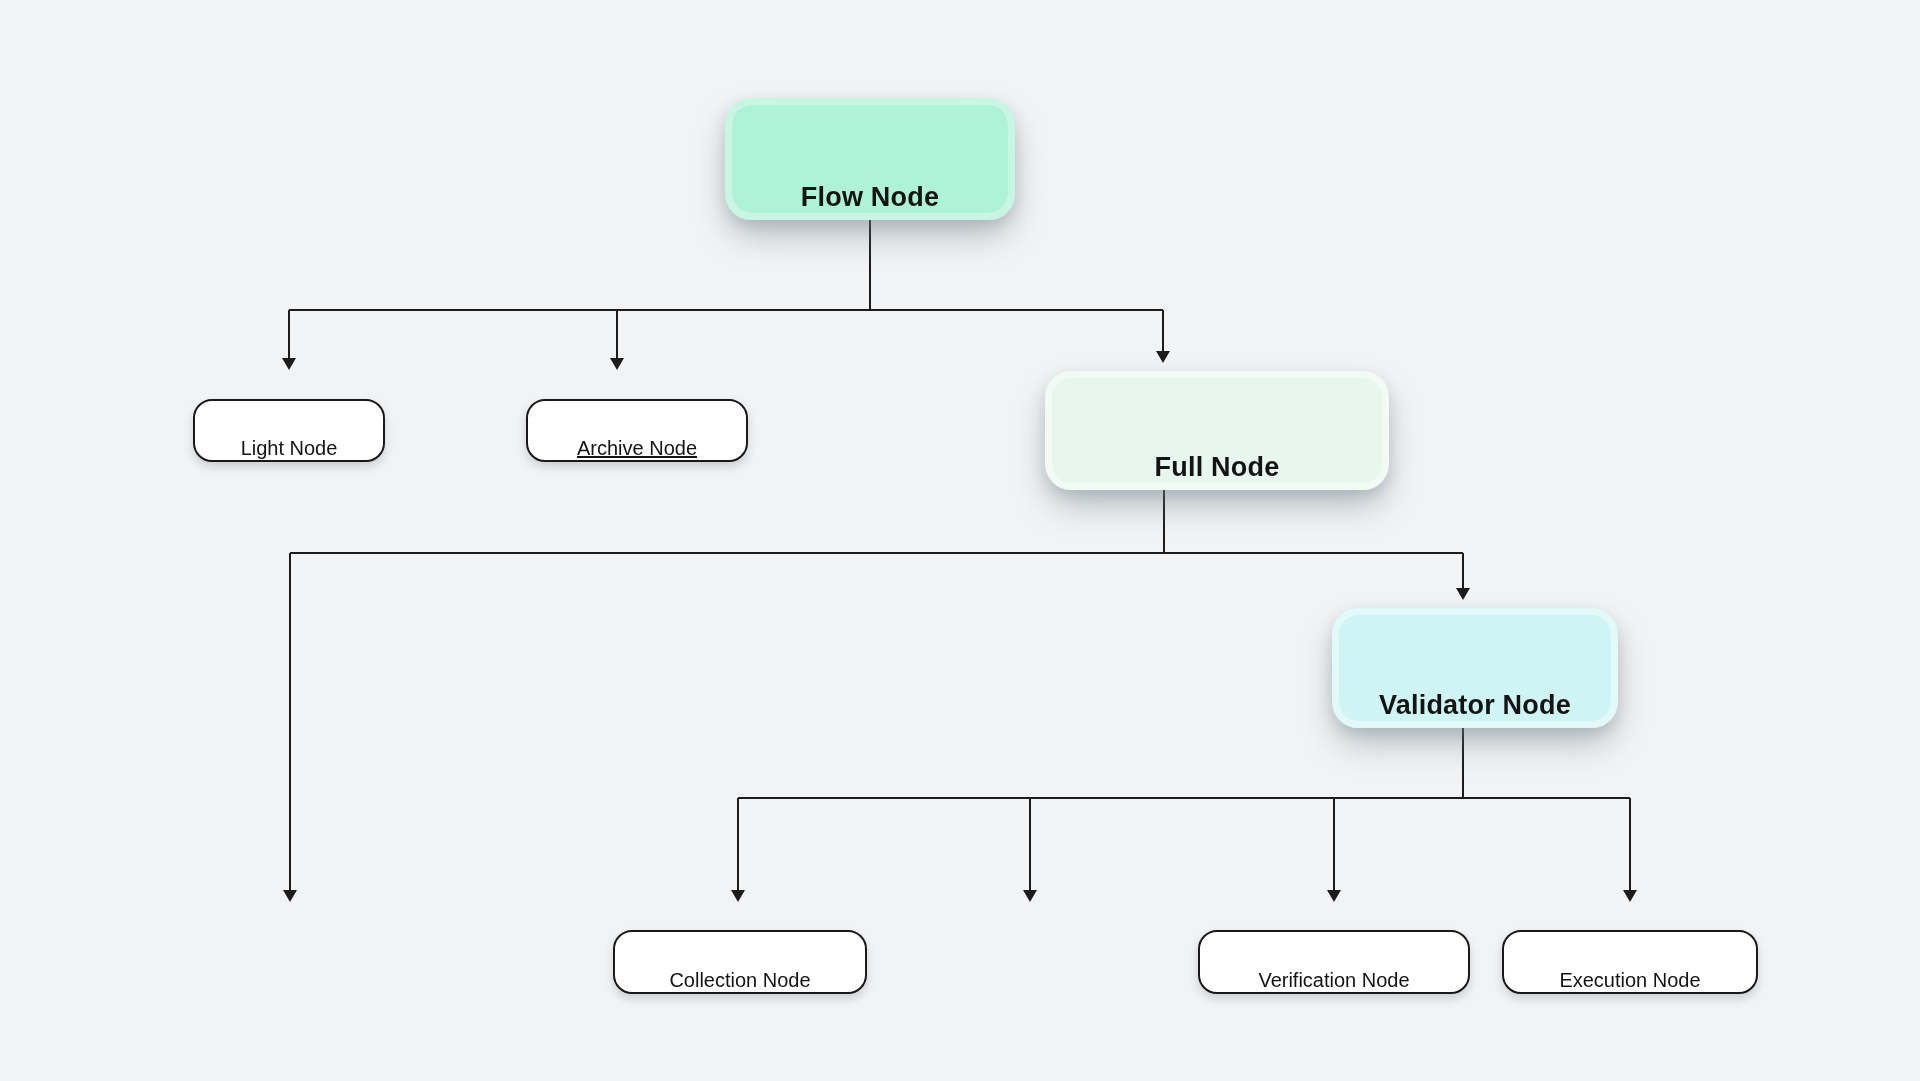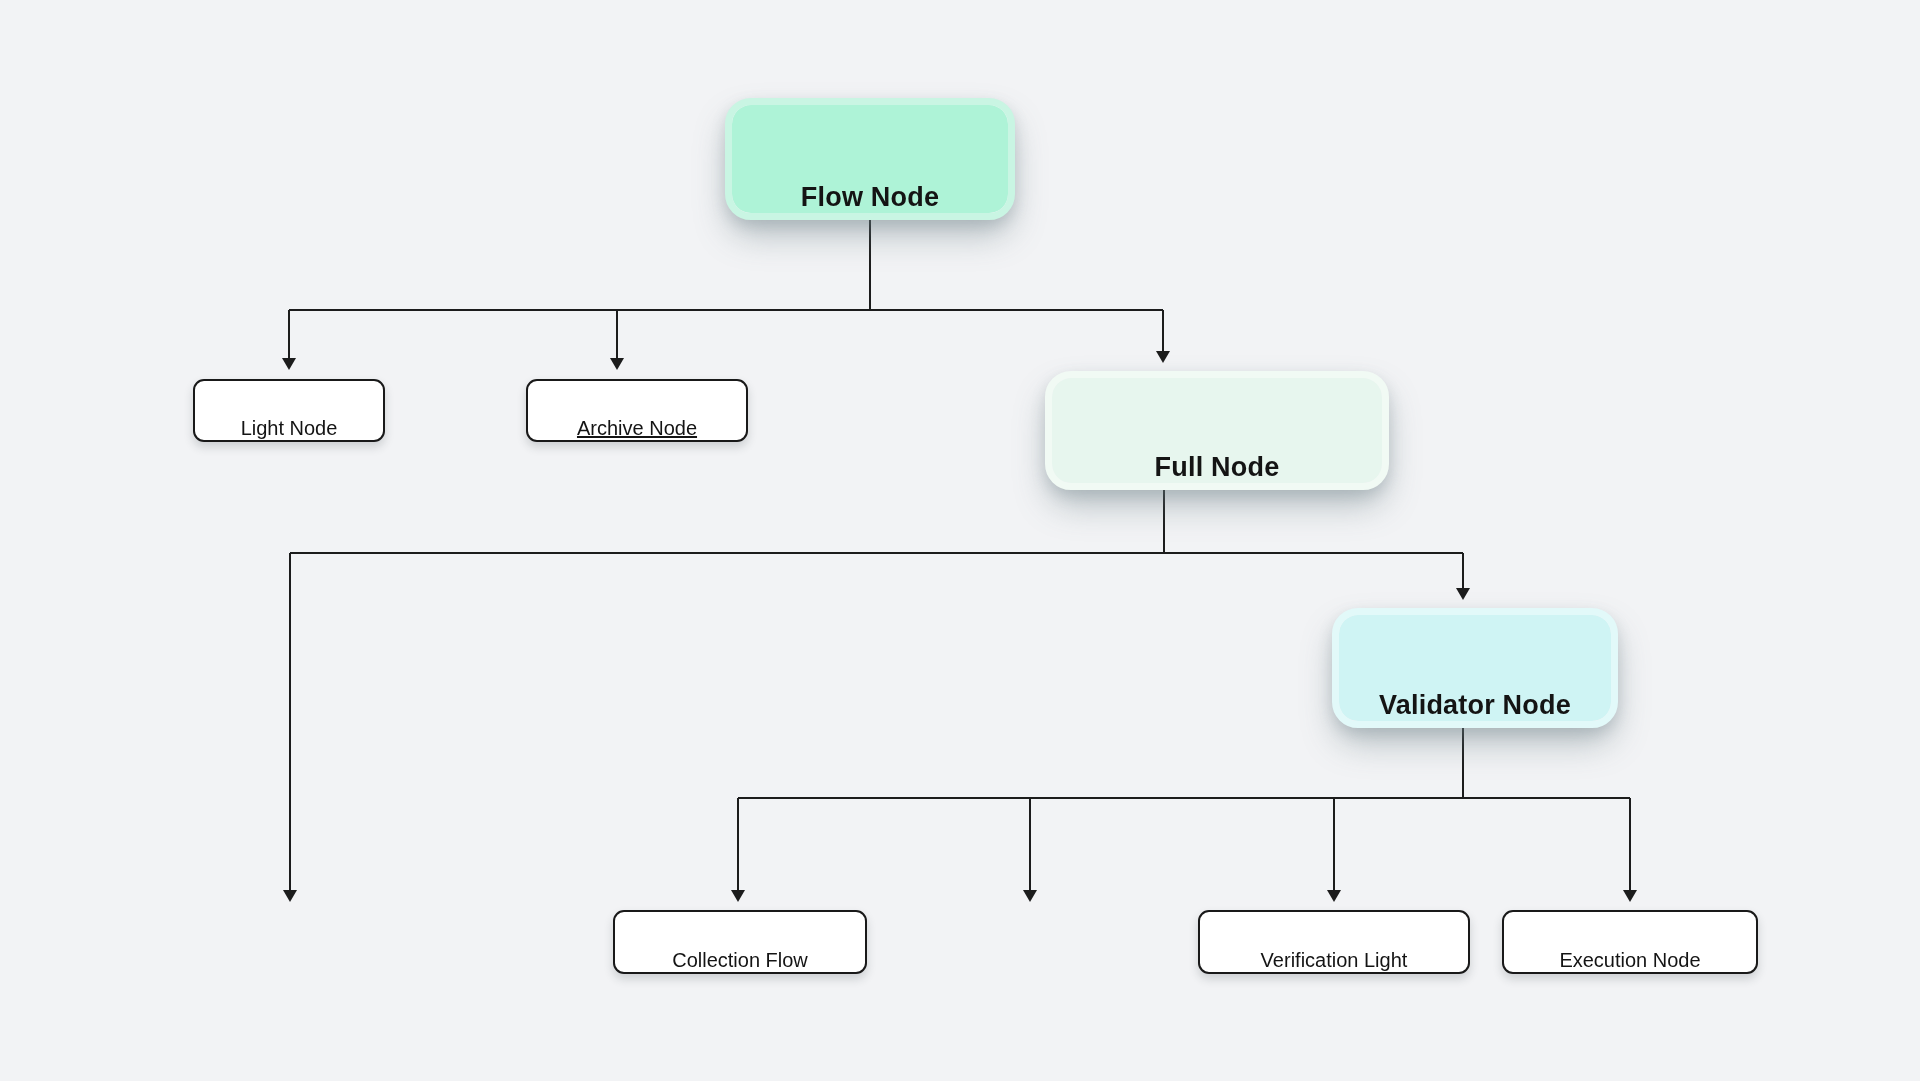--- a/index.html
+++ b/index.html
@@ -54,24 +54,25 @@
     border-color: var(--node-full-rim, #f1faf4);
   }
   .node-validator {
     background-color: var(--node-validator-bg, #cff4f4);
     border-color: var(--node-validator-rim, #e2f9f9);
     margin-left: 12px;
   }
   .node-plain {
     background-color: var(--node-plain-bg, #ffffff);
     border: 2px solid var(--node-border, #191919);
-    border-radius: 11px;
+    border-radius: 19px;
     font-size: 20px;
     font-weight: 500;
     box-shadow: 0 5px 10px rgba(40, 50, 55, 0.18);
+    margin-top: 20px;
   }
   .node-label { pointer-events: none; }
 
   
   #node-flow       { left: 725px;  top: 98px;  width: 290px; height: 122px; }
   #node-light      { left: 193px;  top: 379px; width: 192px; height: 63px;  }
   #node-archive    { left: 526px;  top: 379px; width: 222px; height: 63px; text-decoration: underline;  }
   #node-full       { left: 1021px; top: 371px; width: 344px; height: 119px; margin-left: 24px; }
   #node-validator  { left: 1320px; top: 608px; width: 286px; height: 120px; }
   #node-access     { left: 181px;  top: 910px; width: 220px; height: 64px;  }
@@ -136,25 +137,25 @@
   <div id="node-full" class="node node-big node-full">
     <span class="node-label">Full Node</span>
   </div>
 
   <div id="node-validator" class="node node-big node-validator">
     <span class="node-label">Validator Node</span>
   </div>
 
 
   <div id="node-collection" class="node node-plain">
-    <span class="node-label">Collection Flow</span>
+    <span class="node-label">Collection Node</span>
   </div>
 
 
   <div id="node-verification" class="node node-plain">
-    <span class="node-label">Verification Light</span>
+    <span class="node-label">Verification Node</span>
   </div>
 
   <div id="node-execution" class="node node-plain">
     <span class="node-label">Execution Node</span>
   </div>
 
 </div>
 
 </body></html>

